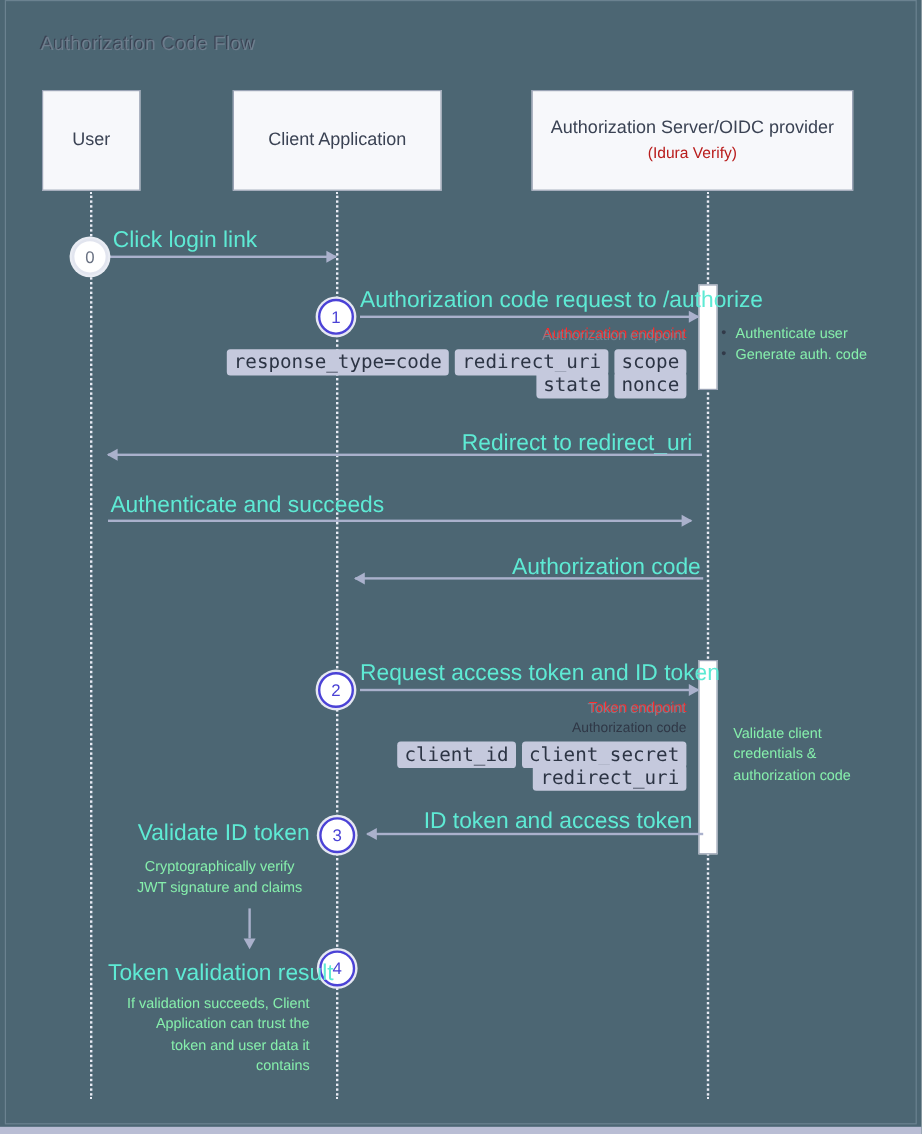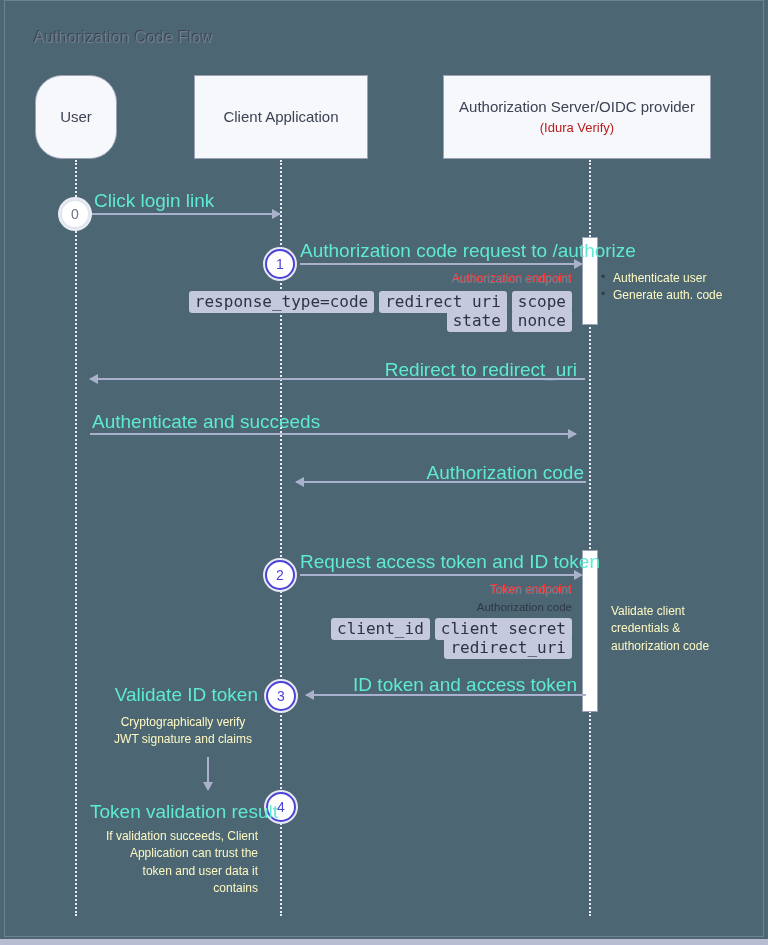--- a/index.html
+++ b/index.html
@@ -169,21 +169,21 @@
   .badge.muted {
     color: #6b7384;
     border-color: #e2e5ef;
     box-shadow: 0 0 0 2px #e9ecf3;
   }
 
   
   .note {
     position: absolute;
     font-size: 12px;
-    color: #fef9c3;
+    color: #86efac;
     line-height: 1.45;
   }
   .note-bullets { list-style: none; margin: 0; padding: 0; }
   .note-bullets li { position: relative; padding-left: 12px; }
   .note-bullets li::before {
     content: "\2022";
     position: absolute; left: 0; top: -1px;
     color: #323a49;
   }
   .note.center { text-align: center; }
@@ -211,21 +211,21 @@
 
   <div class="diagram-title">
     <span class="ghost">Authorization Code Flow</span>
     <span>Authorization Code Flow</span>
   </div>
 
   <div class="lifeline" style="left:75px;  top:160px; height:756px;"></div>
   <div class="lifeline" style="left:280px; top:160px; height:756px;"></div>
   <div class="lifeline" style="left:589px; top:160px; height:756px;"></div>
 
-  <div class="actor-box" style="left:35px; top:75px; width:82px; height:84px;border-radius:27px;">
+  <div class="actor-box" style="left:35px; top:75px; width:82px; height:84px;">
     <div class="actor-title">User</div>
   </div>
 
   <div class="actor-box" style="left:194px; top:75px; width:174px; height:84px;">
     <div class="actor-title">Client Application</div>
   </div>
 
   <div class="actor-box" style="left:443px; top:75px; width:268px; height:84px;">
     <div class="actor-title">Authorization Server/OIDC provider</div>
     <div class="actor-sub">(Idura Verify)</div>

